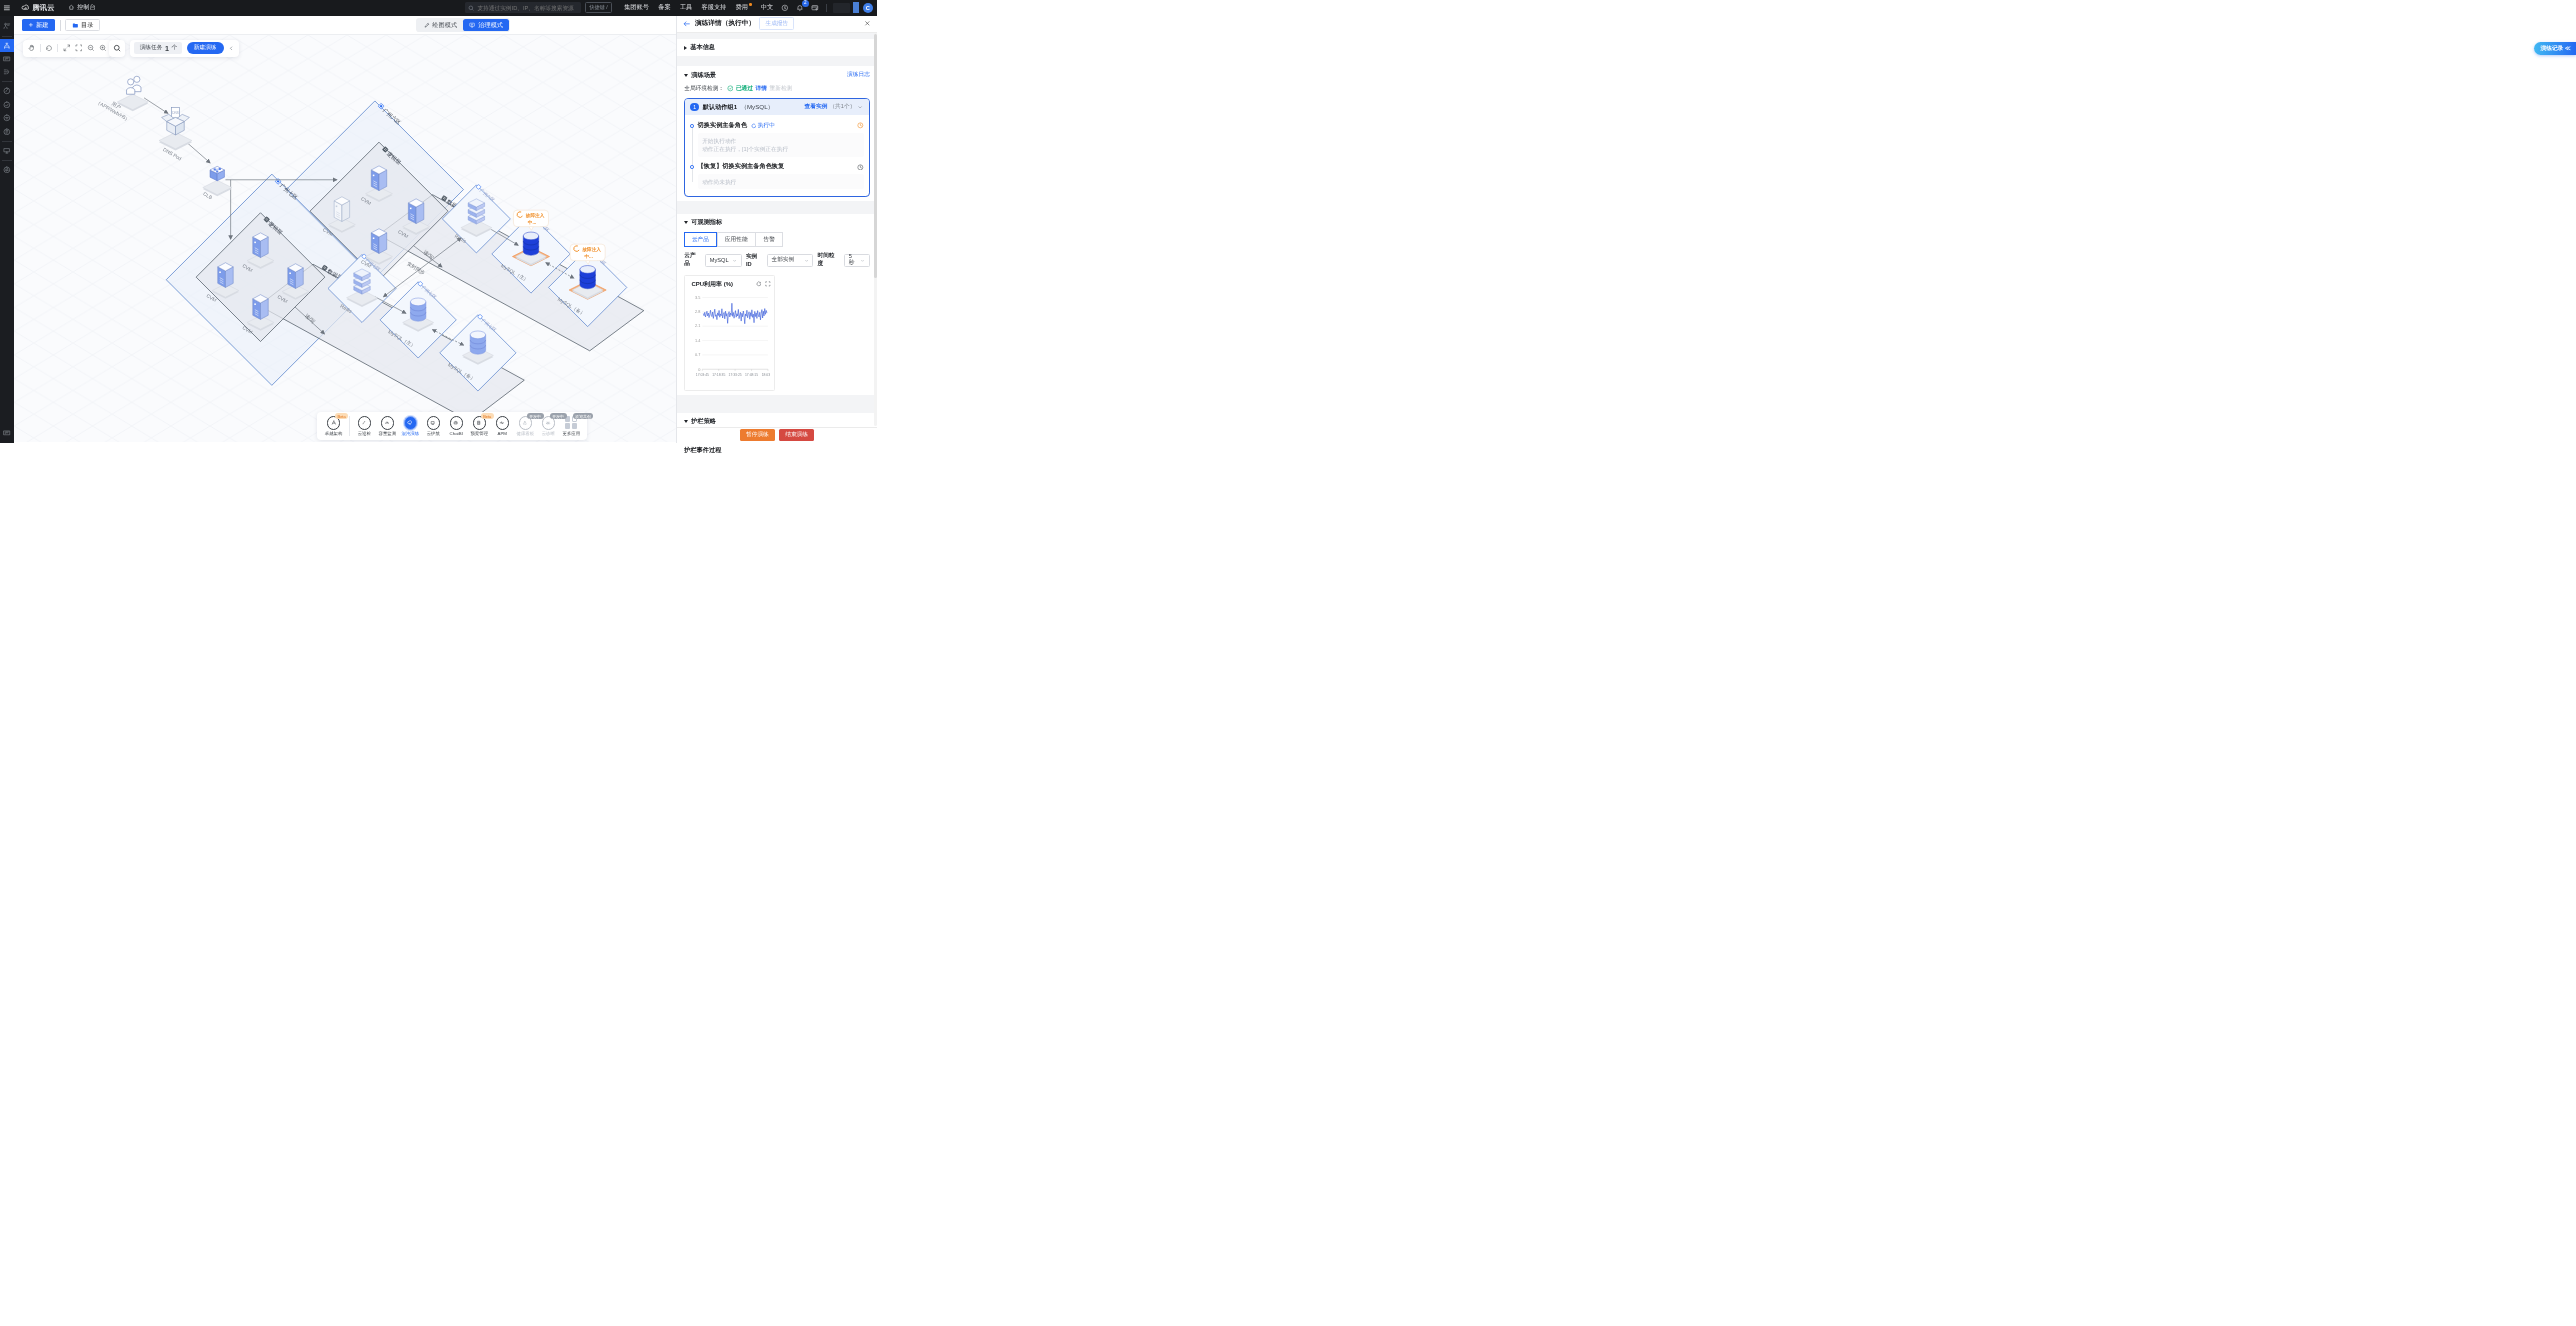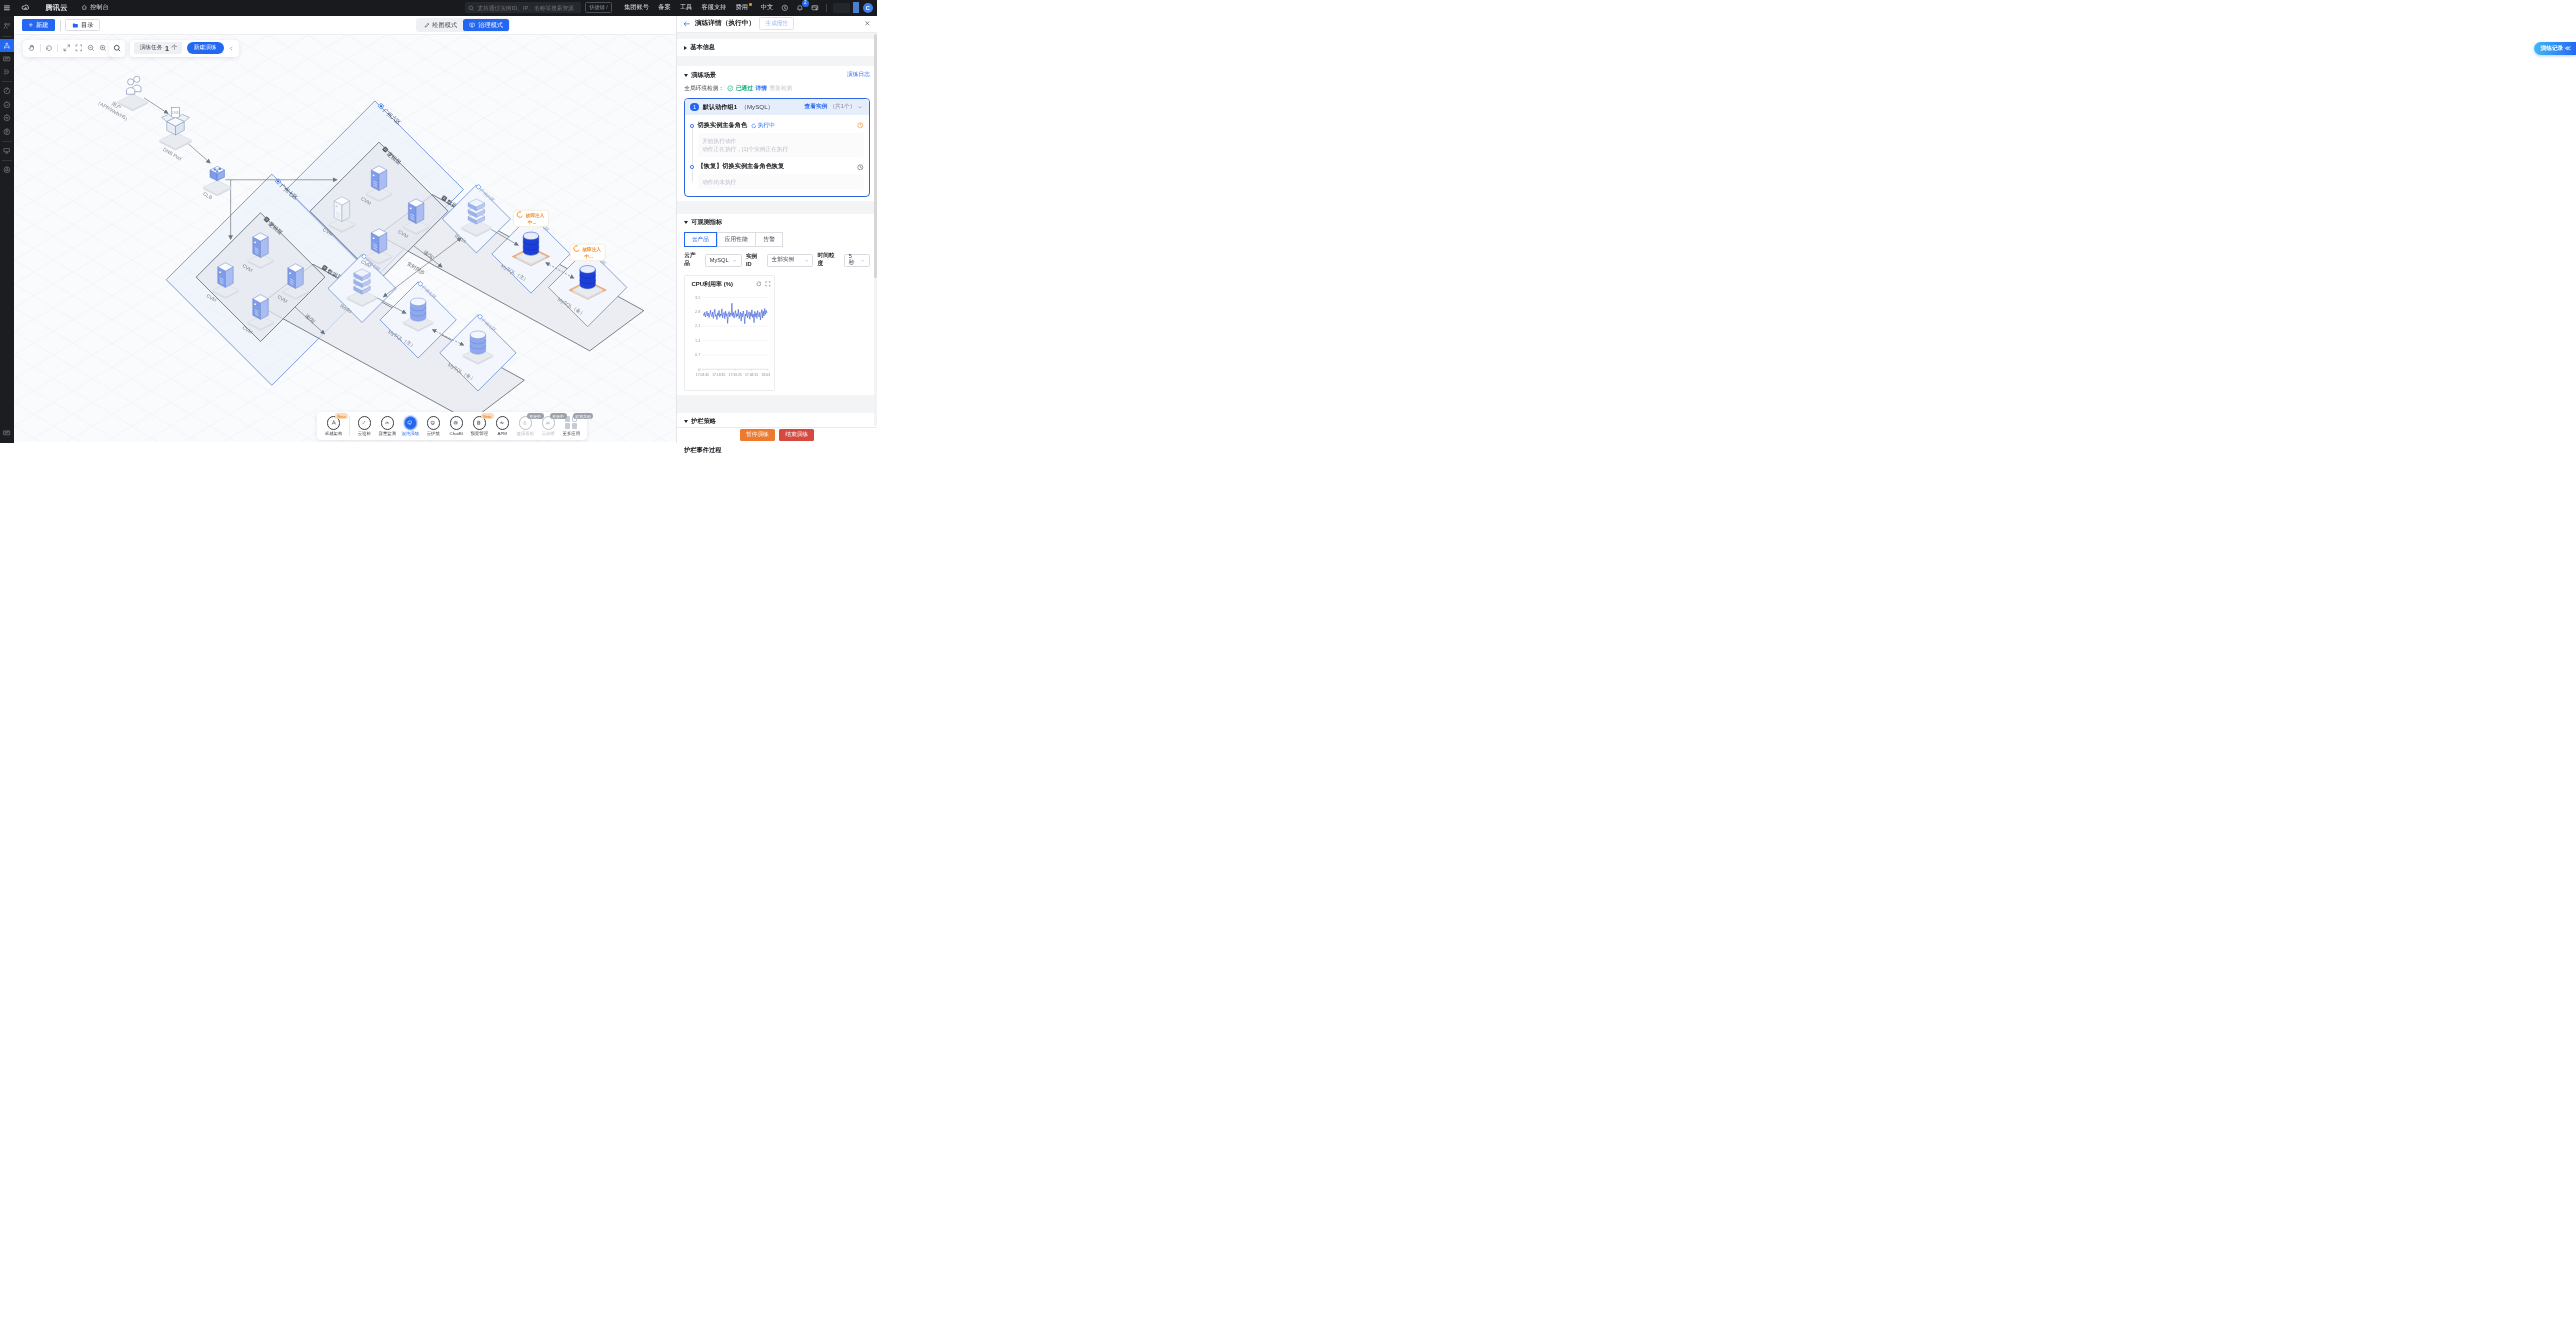--- a/index.html
+++ b/index.html
@@ -1,21 +1,21 @@
 <!DOCTYPE html>
 <html style="font-size:8.2px"><head>
 <meta charset="utf-8">
 <style>
   *{box-sizing:border-box;margin:0;padding:0}
   html,body{width:877px;height:442px;overflow:hidden;background:#fff;
     font-family:"Liberation Sans","DejaVu Sans",sans-serif;-webkit-font-smoothing:antialiased}
   
   #nav{position:absolute;left:0;top:0;width:877px;height:15.5px;background:#181a1d;display:flex;align-items:center;color:#e8eaed;z-index:50}
   #nav .hamb{width:14.4px;display:flex;justify-content:center;cursor:pointer}
-  .logo{display:flex;align-items:center;gap:16px;margin-left:6.2px;font-size:7.2px;font-weight:bold;letter-spacing:0.3px}
+  .logo{display:flex;align-items:center;gap:3px;margin-left:6.2px;font-size:7.2px;font-weight:bold;letter-spacing:0.3px}
   .console{display:flex;align-items:center;gap:2.1px;margin-left:13.4px;font-size:6.2px;color:#dfe2e6}
   .nav-search{margin-left:auto;display:flex;align-items:center;gap:4.1px}
   .nav-search input{width:116px;height:10.8px;background:#25282e;border:0;border-radius:1.5px;color:#9aa0a8;font-size:5.7px;padding:0 3.1px 0 12.4px;outline:none}
   .nav-search .sic{position:absolute;margin-left:3.1px;color:#8a9099}
   .kbd{border:0.5px solid #4a4f57;border-radius:1.5px;color:#8a9099;font-size:5.2px;padding:1px 3.1px}
   .nav-menu{display:flex;align-items:center;gap:9.3px;margin-left:12.4px;font-size:6.2px;color:#e3e5e9}
   .nav-menu span{cursor:pointer;white-space:nowrap}
   .fee-dot{display:inline-block;width:2.6px;height:2.6px;border-radius:50%;background:#f08a1f;vertical-align:top;margin-left:1px}
   .nav-ics{display:flex;align-items:center;gap:7.2px;margin-left:8.2px;color:#d6d9dd}
   .bell{position:relative}

